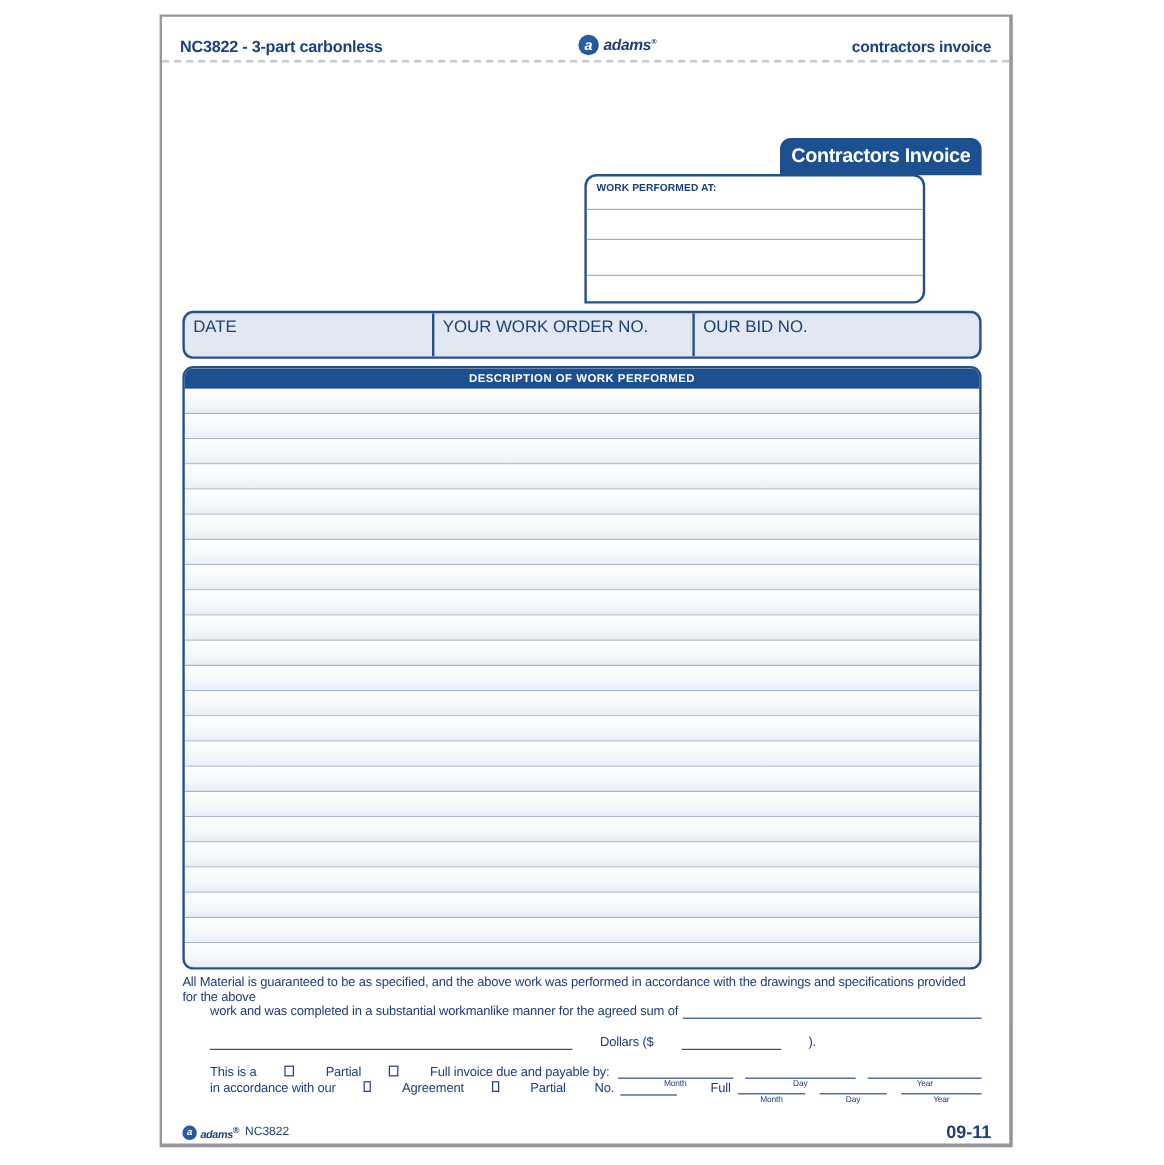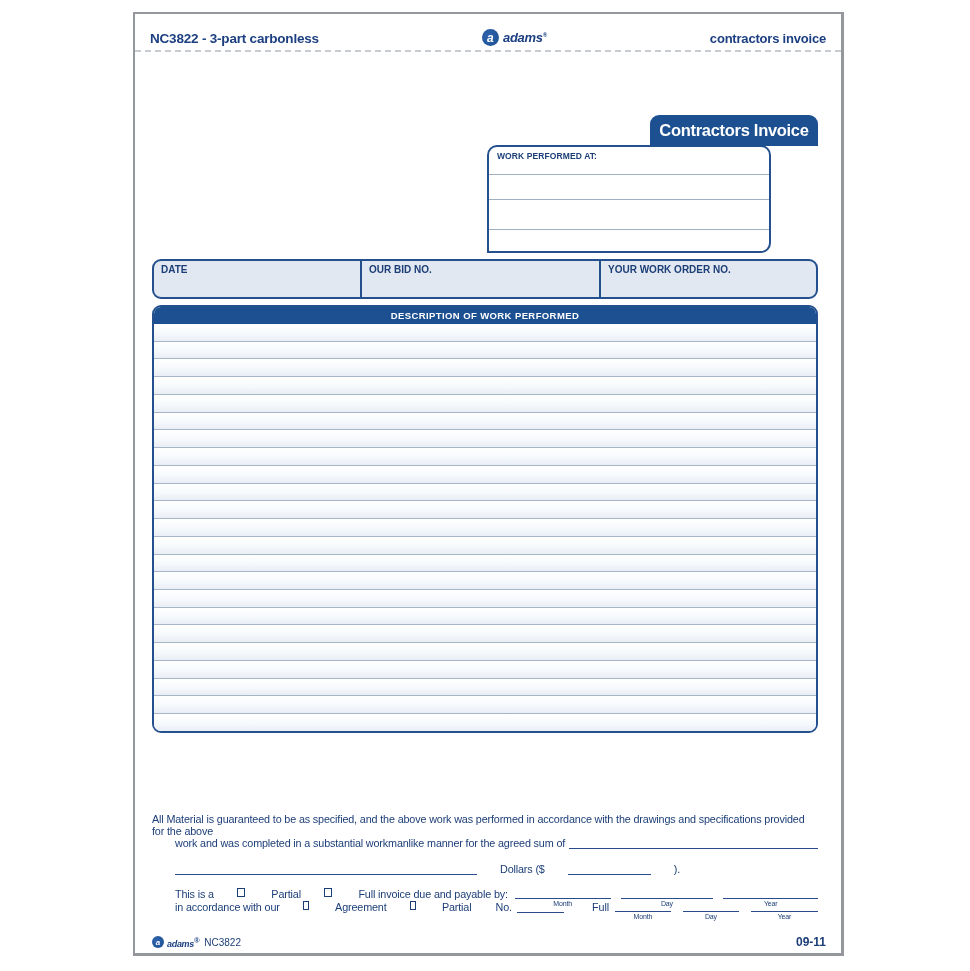--- a/index.html
+++ b/index.html
@@ -32,25 +32,25 @@
   .wpa-box{position:absolute;left:352px;top:131px;width:284px;height:108px;border:2px solid var(--box-border);
            border-radius:10px 10px 10px 0;background:#fff;z-index:2;}
   .to-box{position:absolute;left:17px;top:155px;width:337px;height:84px;border:2px solid var(--box-border);
           border-right:none;border-radius:10px 0 0 10px;background:#fff;z-index:1;}
   .box-label{position:absolute;left:8px;top:4px;font-size:8.5px;font-weight:bold;letter-spacing:0.1px;}
   .hline{position:absolute;left:0;right:0;border-top:1px solid var(--rule);}
   .fill-row{position:absolute;left:0;right:0;}
   
   .meta-row{position:absolute;left:17px;top:245px;width:666px;height:40px;background:var(--panel-fill);
             border:2px solid var(--box-border);border-radius:9px;display:flex;overflow:hidden;}
-  .meta-cell{position:relative;height:100%;padding:3px 0 0 7px;font-size:10px;font-weight:bold;}
+  .meta-cell{position:relative;height:100%;padding:3px 0 0 7px;font-size:14px;font-weight:normal;}
   .meta-cell + .meta-cell{border-left:2px solid var(--box-border);}
   .meta-cell.c1{width:206px;} .meta-cell.c2{width:217px;} .meta-cell.c3{flex:1;}
   
-  .desc{position:absolute;left:17px;top:291px;width:666px;height:428px;border:2px solid var(--box-border);
+  .desc{position:absolute;left:17px;top:291px;width:666px;height:503px;border:2px solid var(--box-border);
         border-radius:9px;overflow:hidden;background:#fff;display:flex;flex-direction:column;}
   .desc-hdr{height:17px;background:var(--brand-blue);color:#fff;font-weight:bold;font-size:9.5px;
             letter-spacing:0.4px;display:flex;align-items:center;justify-content:center;}
   .desc-body{flex:1;display:flex;flex-direction:column;}
   .desc-row{flex:1;border-bottom:1px solid #a7b5c8;background:linear-gradient(180deg,#ffffff 0%,#f6f9fc 55%,#e9eef6 100%);}
   .desc-row:last-child{border-bottom:none;}
   
   .bline{position:absolute;left:17px;width:666px;font-size:10.8px;letter-spacing:-0.15px;color:var(--navy-text);}
   .flexline{display:flex;align-items:flex-start;}
   .flexline > span{line-height:13px;white-space:nowrap;margin-left:23px;}
@@ -60,21 +60,21 @@
   .mdy{display:flex;flex-direction:column;}
   .mdy .uline{height:11px;width:100%;}
   .mdy .sub{font-size:7px;text-align:center;margin-top:1px;line-height:8px;}
   .l1{top:799px;} .l2{top:823px;} .l3{top:849px;} .l4{top:874px;} .l5{top:887px;}
   
   .foot{position:absolute;left:17px;right:15px;top:921px;display:flex;align-items:center;justify-content:space-between;}
   .foot-left{display:flex;align-items:center;gap:3px;}
   .badge.small{width:12px;height:12px;font-size:8px;}
   .brand-word.small{font-size:9px;}
   .foot-code{font-size:10px;margin-left:2px;}
-  .foot-rev{font-size:12px;font-weight:bold;text-align:center;}
+  .foot-rev{font-size:15px;font-weight:bold;text-align:center;}
 </style>
 </head>
 <body>
 
 <div class="canvas">
   <div class="frame">
 
     <div class="hdr">
       <span class="hdr-left">NC3822 - 3-part carbonless</span>
       <span class="brand">
@@ -98,25 +98,25 @@
       <div class="fill-row" style="top:27px;height:25px"></div>
       <div class="fill-row" style="top:52px;height:30px"></div>
       <div class="fill-row" style="top:82px;height:22px"></div>
     </div>
 
 
     <div class="meta-row">
       <div class="meta-cell c1">
         <span>DATE</span>
       </div>
+      <div class="meta-cell c2">
+        <span>YOUR WORK ORDER NO.</span>
+      </div>
       <div class="meta-cell c3">
         <span>OUR BID NO.</span>
-      </div>
-      <div class="meta-cell c2">
-        <span>YOUR WORK ORDER NO.</span>
       </div>
     </div>
 
     <div class="desc">
       <div class="desc-hdr">
         <span>DESCRIPTION OF WORK PERFORMED</span>
       </div>
       <div class="desc-body">
           <div class="desc-row"></div>
           <div class="desc-row"></div>

